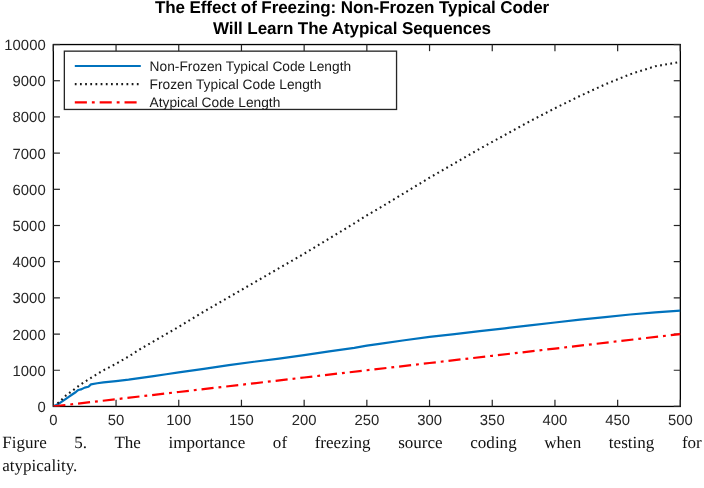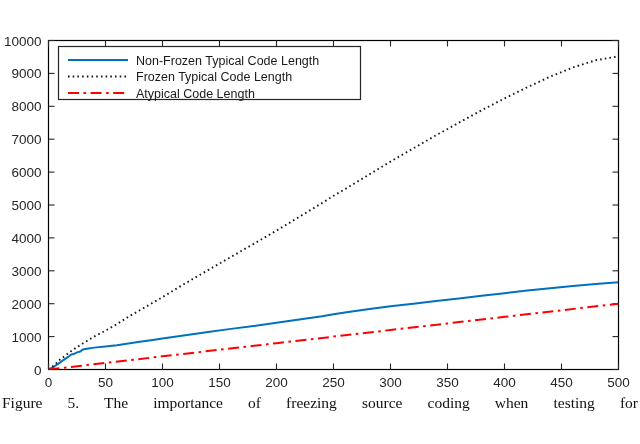--- a/index.html
+++ b/index.html
@@ -67,20 +67,22 @@
     font-size: 12.5px;
     fill: #1a1a1a;
   }
 </style>
 </head>
 <body>
 
 <div id="figure">
 
   <div class="title">
+    <span class="l1">The Effect of Freezing: Non-Frozen Typical Coder</span>
+    <span class="l2">Will Learn The Atypical Sequences</span>
   </div>
 
   <svg id="plot-svg" width="640" height="392">
     <g id="axes-group">
       <rect id="plot-frame" x="48.5" y="40.5" width="570" height="329" fill="#ffffff" stroke="#000000" stroke-width="1.2"></rect>
     </g>
     <g id="xticks-group">
         <line x1="48.5" y1="369.5" x2="48.5" y2="363.5" stroke="#262626" stroke-width="1.1"></line>
         <line x1="48.5" y1="40.5" x2="48.5" y2="46.5" stroke="#262626" stroke-width="1.1"></line>
         <line x1="105.5" y1="369.5" x2="105.5" y2="363.5" stroke="#262626" stroke-width="1.1"></line>
@@ -168,15 +170,16 @@
         <text x="136" y="64.5" class="legend-text">Non-Frozen Typical Code Length</text>
         <line x1="68" y1="76.5" x2="128" y2="76.5" stroke="#1a1a1a" stroke-width="1.9" stroke-dasharray="1.6,3.1"></line>
         <text x="136" y="81" class="legend-text">Frozen Typical Code Length</text>
         <line x1="68" y1="93" x2="128" y2="93" stroke="#FF0000" stroke-width="2" stroke-dasharray="11,4.5,2.6,4.5"></line>
         <text x="136" y="97.5" class="legend-text">Atypical Code Length</text>
       </g>
   </svg>
 
   <div class="caption">
     <span class="cap-line1">Figure 5.   The importance of freezing source coding when testing for</span>
+    <span class="cap-line2">atypicality.</span>
   </div>
 
 </div>
 
 </body></html>

